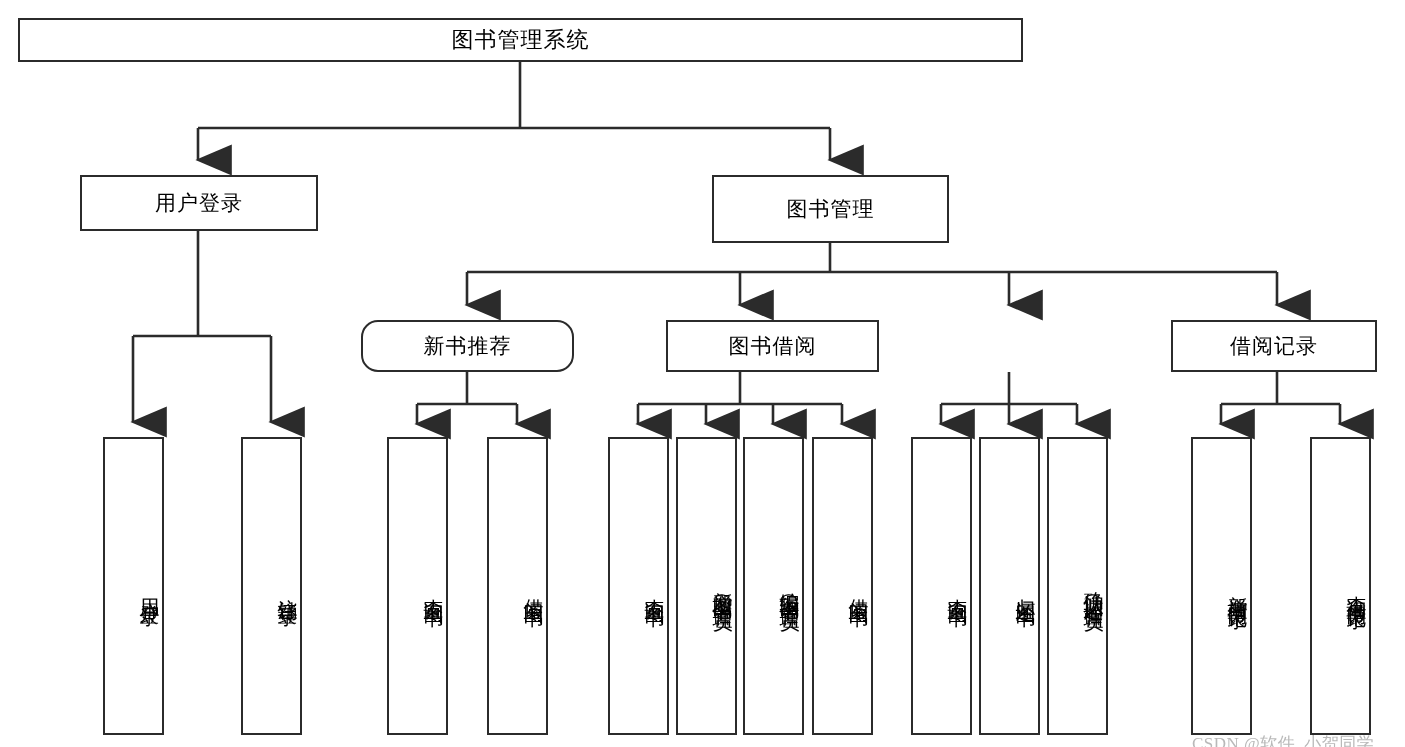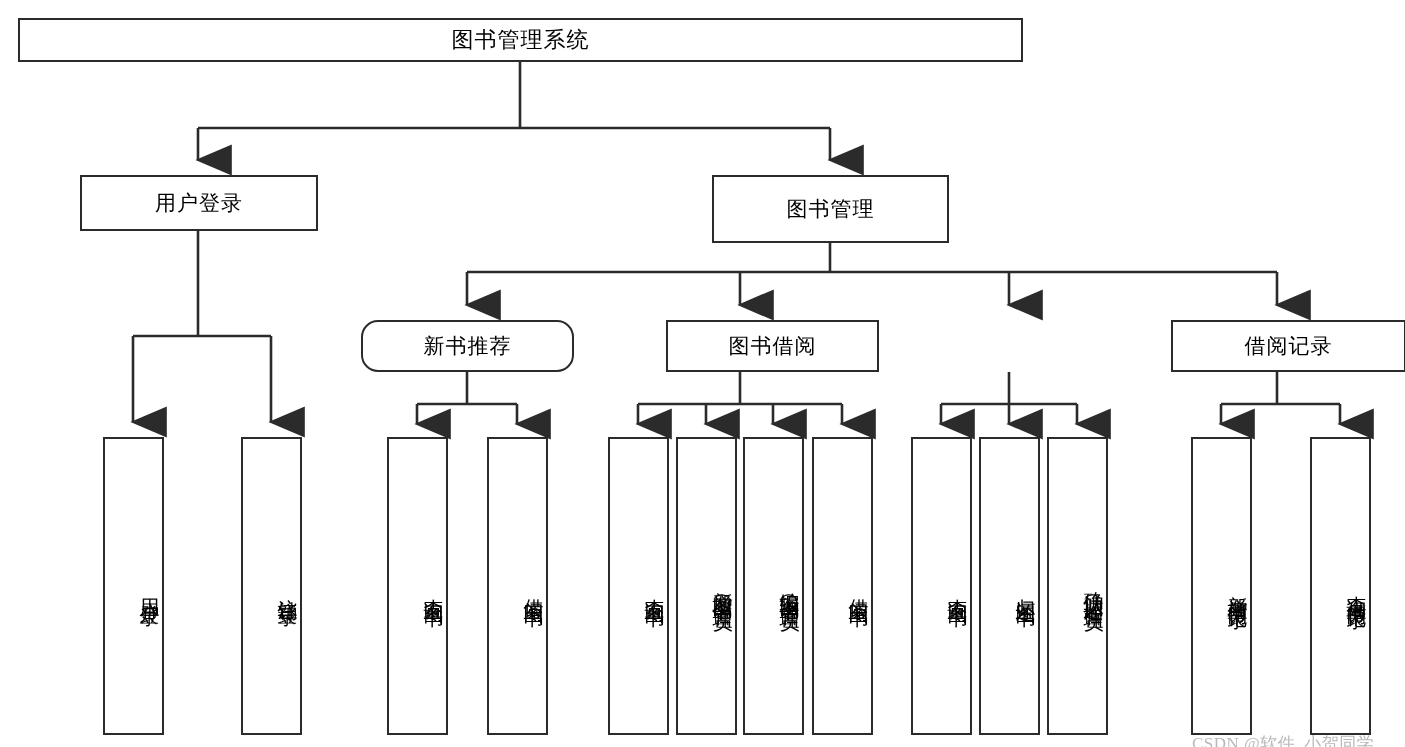--- a/index.html
+++ b/index.html
@@ -140,21 +140,21 @@
 
   <div class="node horiz" style="left:361px; top:320px; width:213px; height:52px;border-radius:17px;">
     <span>新书推荐</span>
   </div>
 
   <div class="node horiz" style="left:634px; top:320px; width:213px; height:52px;margin-left:32px;">
     <span>图书借阅</span>
   </div>
 
 
-  <div class="node horiz" style="left:1171px; top:320px; width:235px; height:52px;">
+  <div class="node horiz" style="left:1171px; top:320px; width:206px; height:52px;">
     <span>借阅记录</span>
   </div>
 
   <div class="node vert" style="left:103px; top:437px; width:61px; height:298px;">
     <span class="vtext">用户登录</span>
   </div>
 
   <div class="node vert" style="left:241px; top:437px; width:61px; height:298px;">
     <span class="vtext">注销登录</span>
   </div>

